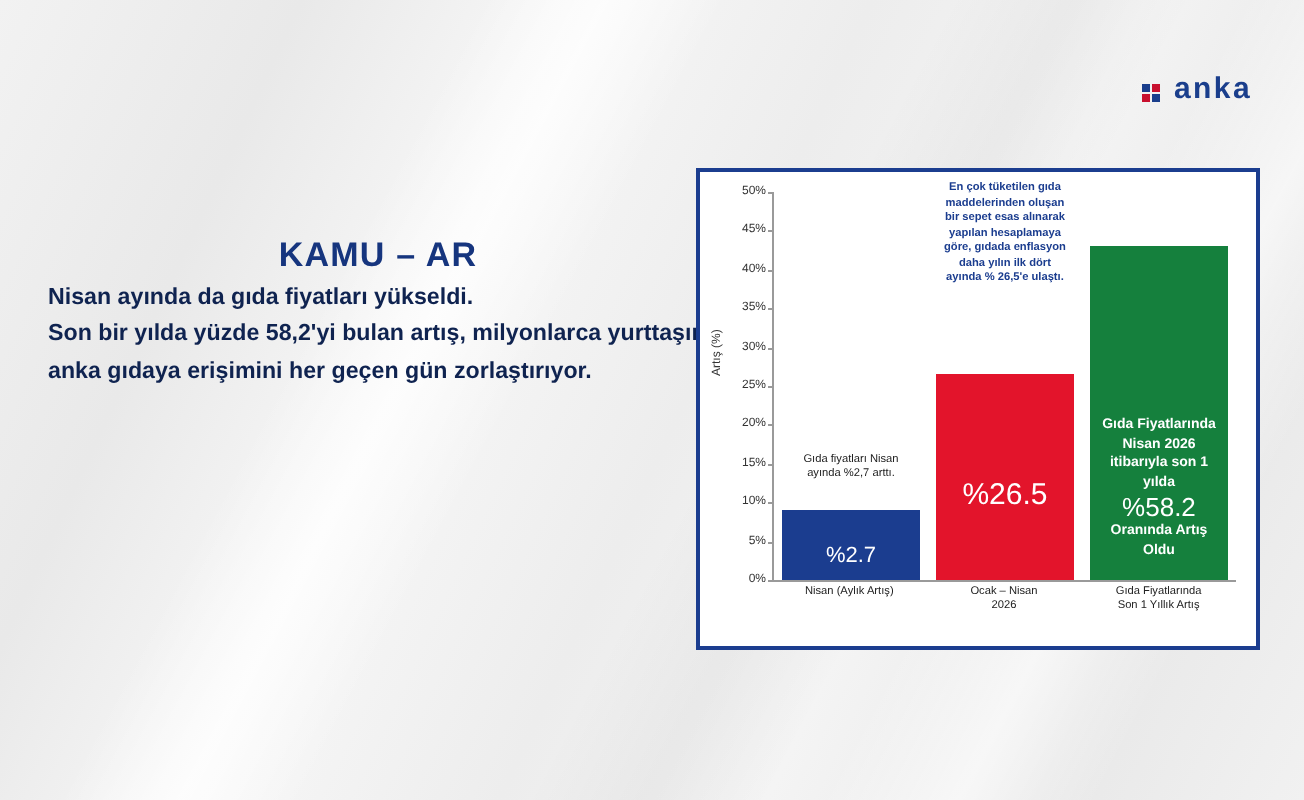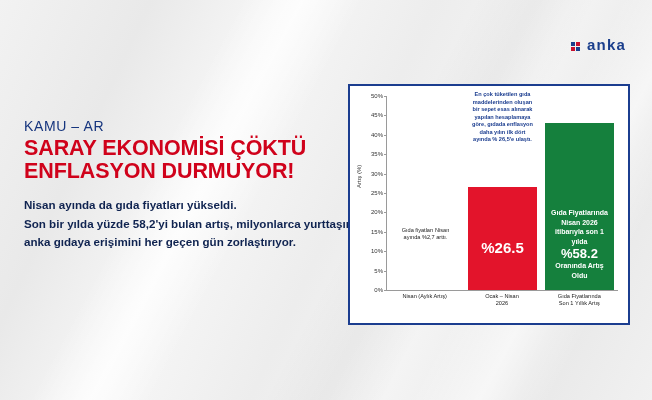--- a/index.html
+++ b/index.html
@@ -65,24 +65,25 @@
 
   
   .left {
     position: absolute;
     left: 24px;
     top: 118px;
     width: 330px;
   }
   .kicker {
     color: #16357e;
-    font-size: 14px;
-    font-weight: 400;
+    font-size: 17px;
+    font-weight: 700;
     letter-spacing: 0.6px;
     margin: 0 0 3px 0;
+    text-align: center;
   }
   .subkicker {
     color: #16357e;
     font-size: 11.5px;
     font-weight: 600;
     letter-spacing: 0.1px;
     margin: 0 0 12px 0;
   }
   .headline {
     color: #d0021b;
@@ -181,21 +182,21 @@
     justify-content: flex-end;
     align-items: center;
     box-sizing: border-box;
   }
   .bar.b-blue { background: #1b3d8f; }
   .bar.b-red  { background: #e3142b; }
   .bar.b-navy { background: #15803d; }
 
   .bar-value {
     color: #ffffff;
-    font-weight: 700;
+    font-weight: 400;
   }
   .bar1 .bar-value { font-size: 11px; padding-bottom: 6px; }
   .bar2 .bar-value { font-size: 15px; padding-bottom: 34px; }
   .bar3 .bar-value { font-size: 13px; }
 
   .note {
     position: absolute;
     left: 50%;
     transform: translateX(-50%);
     text-align: center;
@@ -251,24 +252,20 @@
       <span class="b1"></span>
         <span class="b2"></span>
         <span class="b3"></span>
         <span class="b4"></span>
     </span>
     <span class="logo-text">anka</span>
   </div>
 
   <div class="left">
     <p class="kicker">KAMU – AR</p>
-    <h1 class="headline">
-      <span>SARAY EKONOMİSİ ÇÖKTÜ</span>
-      <span class="l2">ENFLASYON DURMUYOR!</span>
-    </h1>
     <div class="body">
       <p>Nisan ayında da gıda fiyatları yükseldi.</p>
       <p>Son bir yılda yüzde 58,2'yi bulan artış, milyonlarca yurttaşın</p>
       <p>anka gıdaya erişimini her geçen gün zorlaştırıyor.</p>
     </div>
   </div>
 
   <div class="chart-panel">
     <div class="chart-inner">
 
@@ -284,20 +281,23 @@
         <div class="ytick" style="top:60%">20%</div>
         <div class="ytick" style="top:70%">15%</div>
         <div class="ytick" style="top:80%">10%</div>
         <div class="ytick" style="top:90%">5%</div>
         <div class="ytick" style="top:100%">0%</div>
 
         <div class="bars">
 
           <div class="bar-col bar1">
             <div class="note note1">Gıda fiyatları Nisan ayında %2,7 arttı.</div>
+            <div class="bar b-blue" style="height:18%">
+              <div class="bar-value">%2.7</div>
+            </div>
           </div>
 
           <div class="bar-col bar2">
             <div class="bar b-red" style="height:53%">
               <div class="note note2">En çok tüketilen gıda maddelerinden oluşan bir sepet esas alınarak yapılan hesaplamaya göre, gıdada enflasyon daha yılın ilk dört ayında % 26,5'e ulaştı.</div>
               <div class="bar-value">%26.5</div>
             </div>
           </div>
 
           <div class="bar-col bar3">

